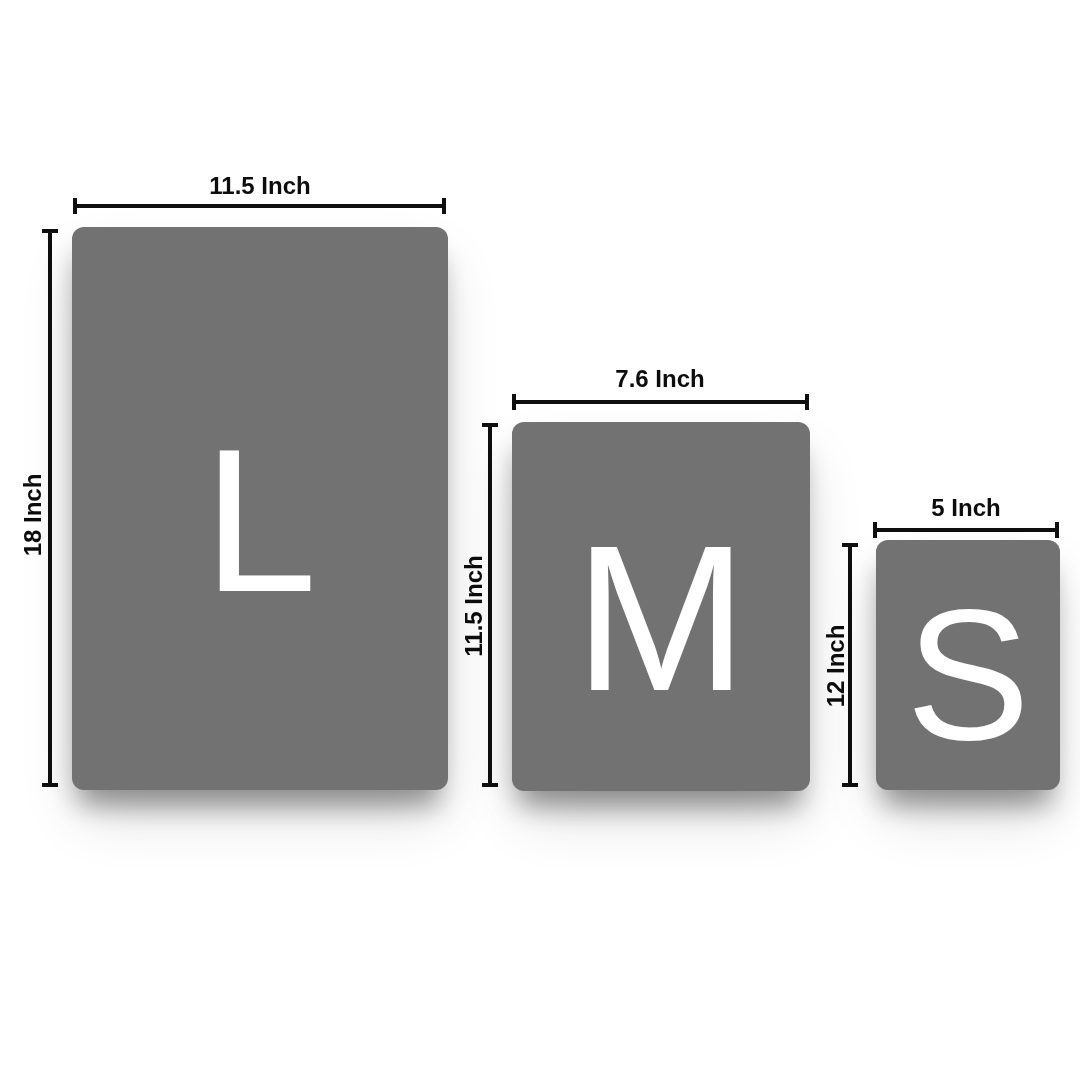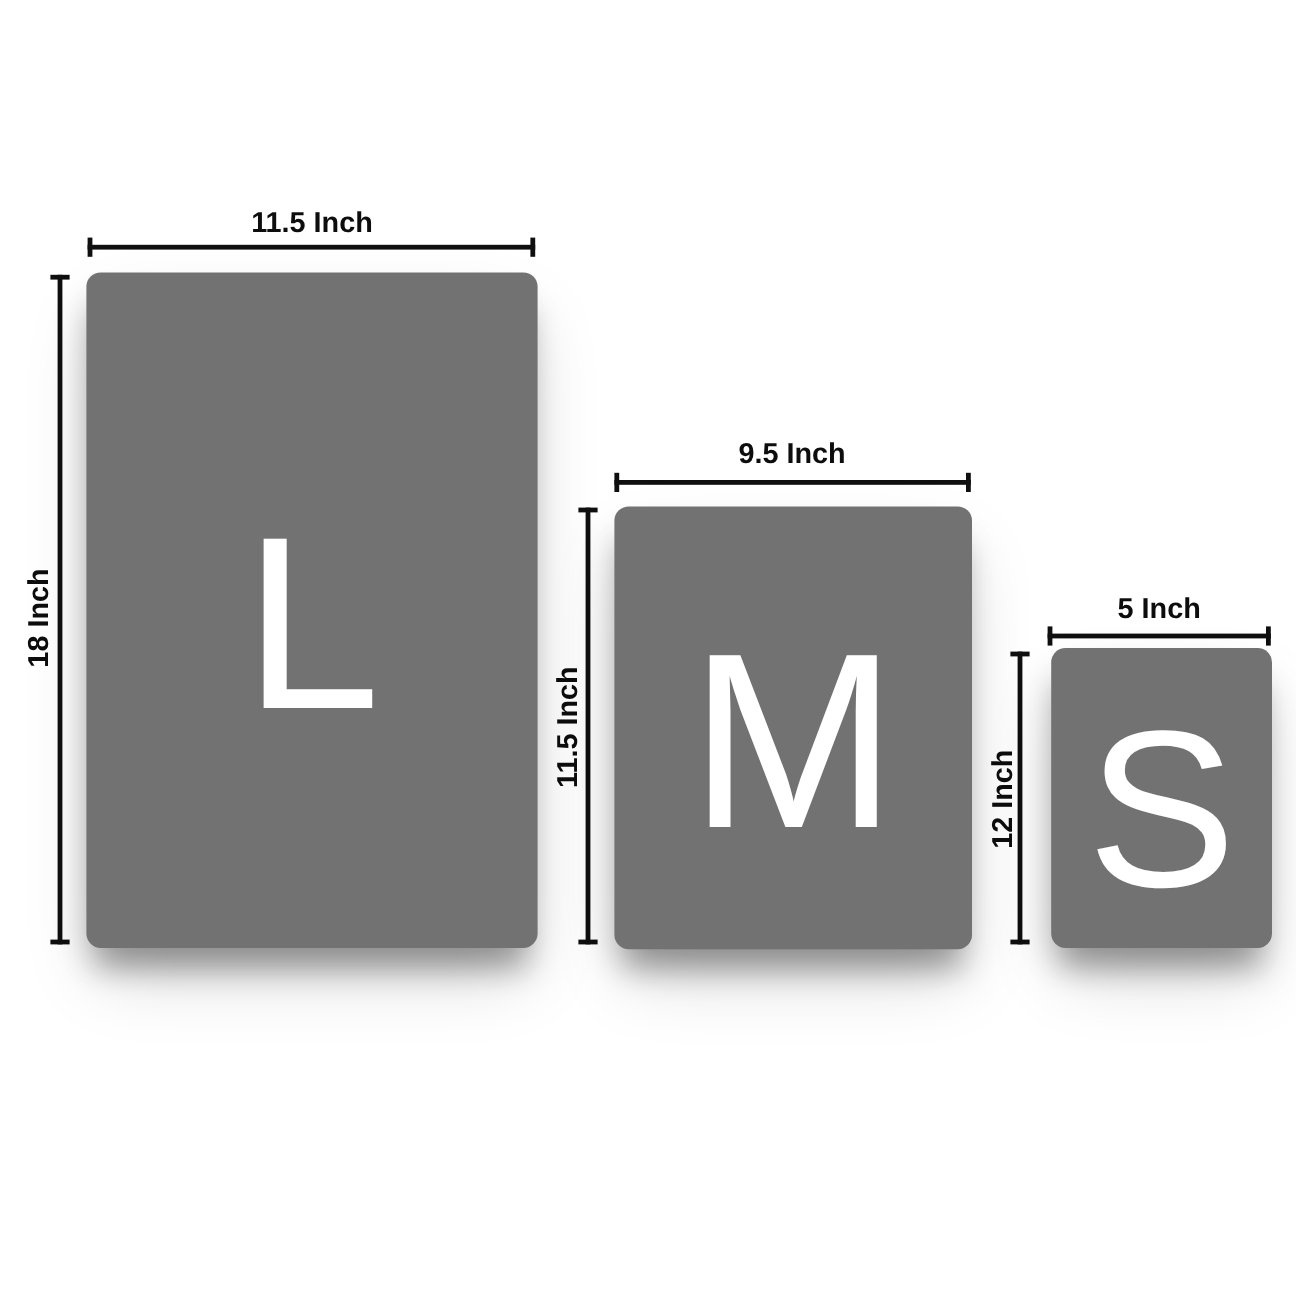--- a/index.html
+++ b/index.html
@@ -110,21 +110,21 @@
 <div class="stage">
 
   <div class="dim-label wlbl-l">11.5 Inch</div>
   <div class="hline hline-l"></div>
   <div class="dim-label rot hlbl-l">18 Inch</div>
   <div class="vline vline-l"></div>
   <div class="board board-l">
     <span class="letter letter-l">L</span>
   </div>
 
-  <div class="dim-label wlbl-m">9.5 Inch</div>
+  <div class="dim-label wlbl-m">7.6 Inch</div>
   <div class="hline hline-m"></div>
   <div class="dim-label rot hlbl-m">11.5 Inch</div>
   <div class="vline vline-m"></div>
   <div class="board board-m">
     <span class="letter letter-m">M</span>
   </div>
 
   <div class="dim-label wlbl-s">5 Inch</div>
   <div class="hline hline-s"></div>
   <div class="dim-label rot hlbl-s">12 Inch</div>

